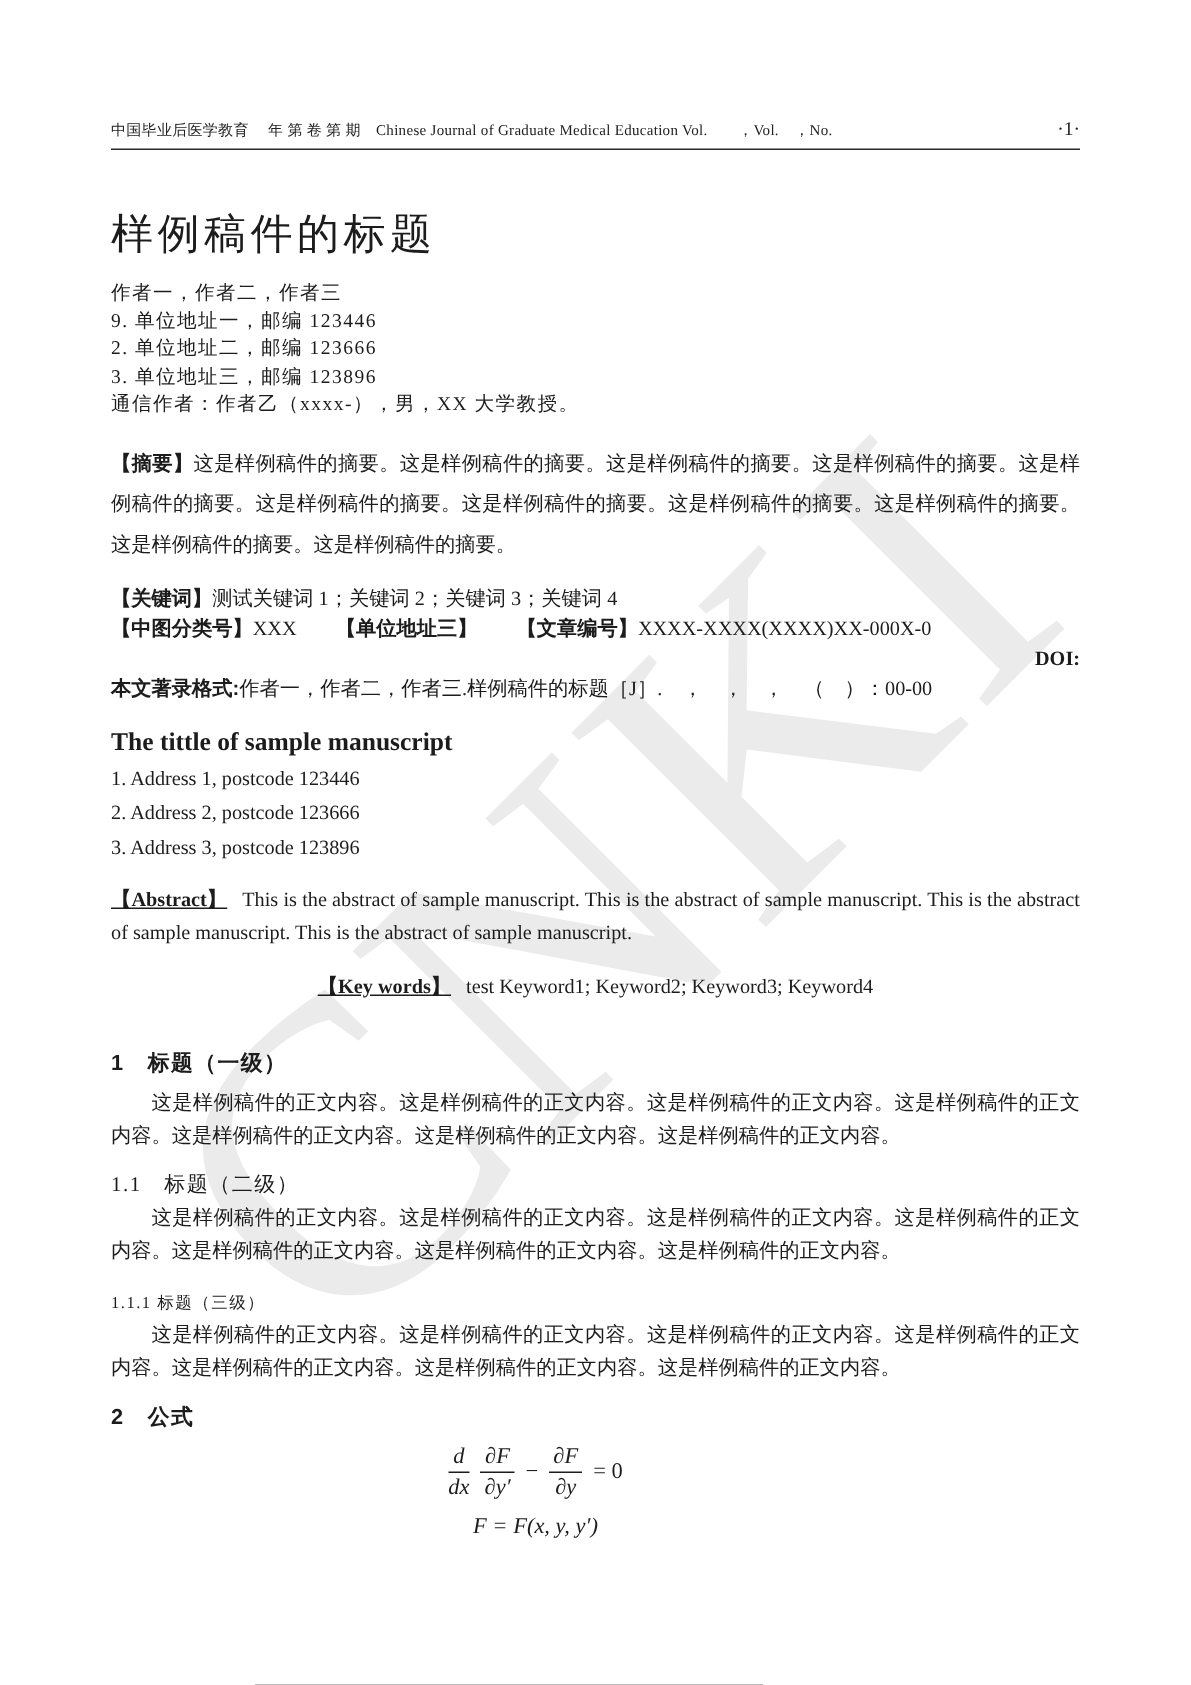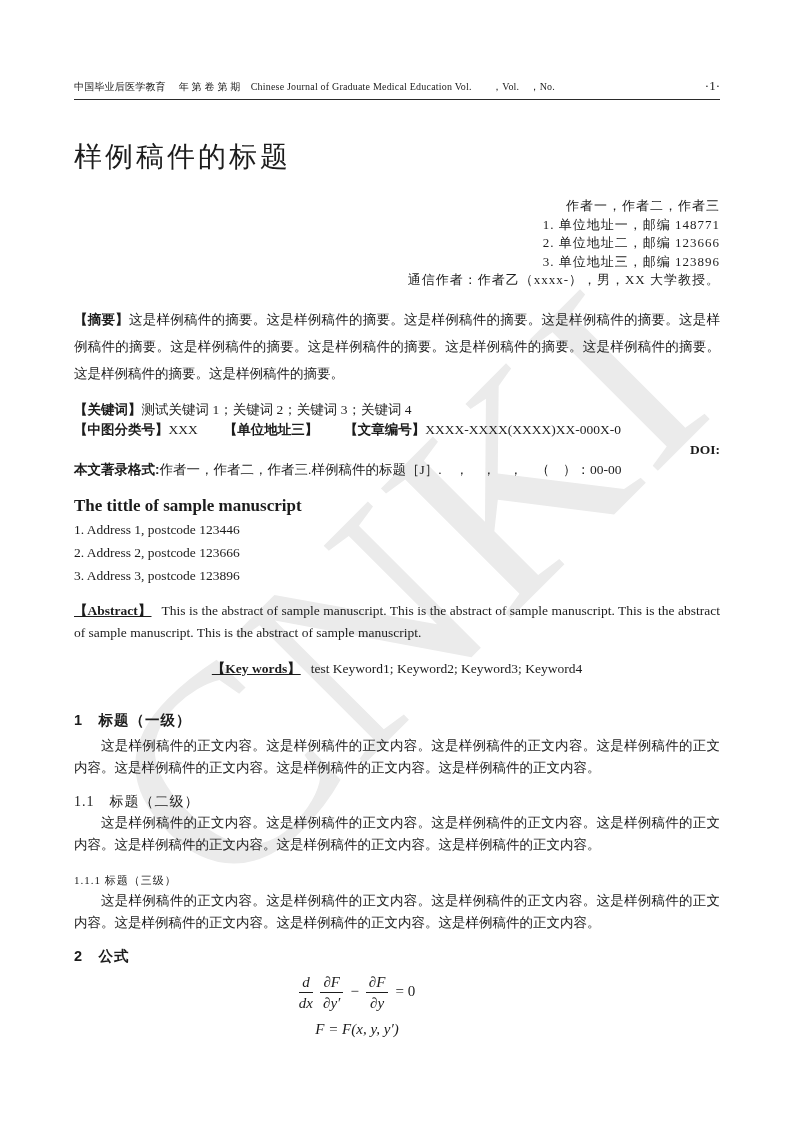--- a/index.html
+++ b/index.html
@@ -24,21 +24,21 @@
 
   .header {
     display:flex; justify-content:space-between; align-items:flex-end;
     border-bottom:1.5px solid #2a2a2a; padding-bottom:5px;
   }
   .header-left { font-size:10px; color:#222; letter-spacing:0.2px; }
   .page-num { font-size:13px; color:#1c1c1c; }
 
   .title-cn { font-size:28px; font-weight:400; line-height:34px; margin:40px 0 0 0; letter-spacing:3px; }
 
-  .authors { margin-top:23px; font-size:13px; line-height:18.5px;text-align:right; }
+  .authors { margin-top:12px; font-size:13px; line-height:18.5px; }
   .authors div { letter-spacing:1px; }
 
   .hei { font-family:"Liberation Sans","DejaVu Sans",sans-serif; font-weight:bold; }
 
   .cn-abstract { margin-top:16px; font-size:13.5px; line-height:27px; text-align:justify; }
   .meta-line { font-size:13.5px; line-height:20px; }
   .meta-line .gap { display:inline-block; width:26px; }
   .doi-line { font-weight:bold;text-align:right; }
 
   .en-title { font-size:17px; font-weight:bold; line-height:22px; margin-top:15px; }
@@ -81,21 +81,21 @@
 
     <div class="header">
       <span class="header-left">中国毕业后医学教育　 年 第 卷 第 期　Chinese Journal of Graduate Medical Education Vol.　　，Vol.　，No.</span>
       <span class="page-num">·1·</span>
     </div>
 
     <h1 class="title-cn">样例稿件的标题</h1>
 
     <div class="authors">
       <div>作者一，作者二，作者三</div>
-      <div>1. 单位地址一，邮编 148771</div>
+      <div>9. 单位地址一，邮编 123446</div>
       <div>2. 单位地址二，邮编 123666</div>
       <div>3. 单位地址三，邮编 123896</div>
       <div>通信作者：作者乙（xxxx-），男，XX 大学教授。</div>
     </div>
 
     <p class="cn-abstract"><span class="hei">【摘要】</span><span>这是样例稿件的摘要。这是样例稿件的摘要。这是样例稿件的摘要。这是样例稿件的摘要。这是样例稿件的摘要。这是样例稿件的摘要。这是样例稿件的摘要。这是样例稿件的摘要。这是样例稿件的摘要。这是样例稿件的摘要。这是样例稿件的摘要。</span></p>
 
     <div class="meta-line"><span class="hei">【关键词】</span><span>测试关键词 1；关键词 2；关键词 3；关键词 4</span></div>
 
     <div class="meta-line"><span class="hei">【中图分类号】</span><span>XXX</span><span class="gap"></span><span class="hei">【单位地址三】</span><span class="gap"></span><span class="hei">【文章编号】</span><span>XXXX-XXXX(XXXX)XX-000X-0</span></div>

